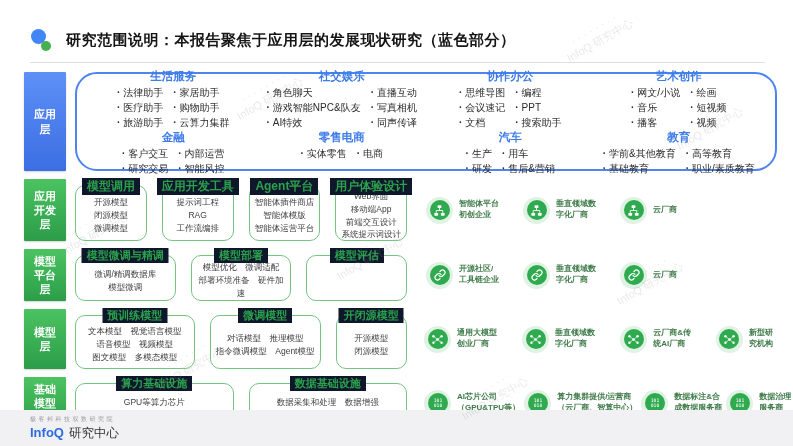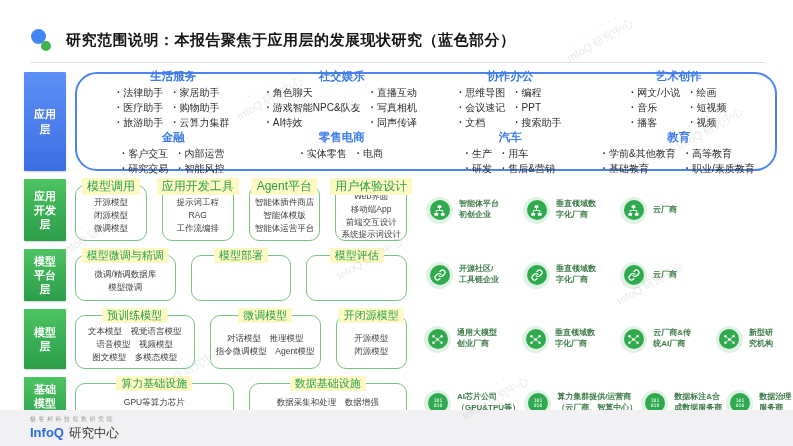--- a/index.html
+++ b/index.html
@@ -38,22 +38,22 @@
   .r3 { grid-template-rows:repeat(3,auto); }
   .r2 { grid-template-rows:repeat(2,auto); }
   .r1 { grid-template-rows:repeat(1,auto); }
   .item { display:flex; gap:3px; font-size:10px; color:#2b2b2b; line-height:1.5; white-space:nowrap; }
   .item::before { content:"·"; font-weight:bold; color:#2b2b2b; }
 
   
   .groups { flex:none; width:332px; display:flex; gap:15px; padding-top:6px; }
   .grp { position:relative; flex:1; border:1.5px solid #74C584; border-radius:10px; background:#fff;
          display:flex; align-items:center; justify-content:center; padding:8px 4px 3px; }
-  .grp-title { position:absolute; top:-8px; left:50%; transform:translateX(-50%); background:#fef9c3;
-               color:#2BA04D; font-weight:normal; font-size:11px; padding:0 5px; white-space:nowrap; }
+  .grp-title { position:absolute; top:-8px; left:50%; transform:translateX(-50%); background:#0f172a;
+               color:#2BA04D; font-weight:bold; font-size:11px; padding:0 5px; white-space:nowrap; }
   .row-appdev .grp-title { font-size:12px; }
   .grp-body { font-size:8.5px; color:#3d3d3d; text-align:center; white-space:pre-line; line-height:1.5; }
   .row-appdev { height:62px; } .row-platform { height:52px; } .row-model { height:60px; } .row-infra { height:52px; }
 
   
   .players { flex:1; display:flex; align-items:center; min-width:0; }
   .players.three { gap:24px; padding-left:10px; }
   .players.four { justify-content:space-between; gap:4px; padding:0 4px 0 8px; }
   .player { display:flex; align-items:center; gap:6px; flex:none; }
   .picon { flex:none; width:27px; height:27px; border-radius:50%; background:#E0F2E3;
@@ -286,20 +286,22 @@
 平台
 层</div>
       <div class="groups">
         <div class="grp">
           <div class="grp-title">模型微调与精调</div>
           <div class="grp-body">微调/精调数据库
 模型微调</div>
         </div>
         <div class="grp">
           <div class="grp-title">模型部署</div>
+          <div class="grp-body">模型优化　微调适配
+部署环境准备　硬件加速</div>
         </div>
         <div class="grp">
           <div class="grp-title">模型评估</div>
         </div>
       </div>
       <div class="players three">
         <div class="player">
           <div class="picon">
               <div class="picon-in">
             <svg viewBox="0 0 24 24" width="12" height="12" fill="none" stroke="#fff" stroke-width="2.4" stroke-linecap="round">

